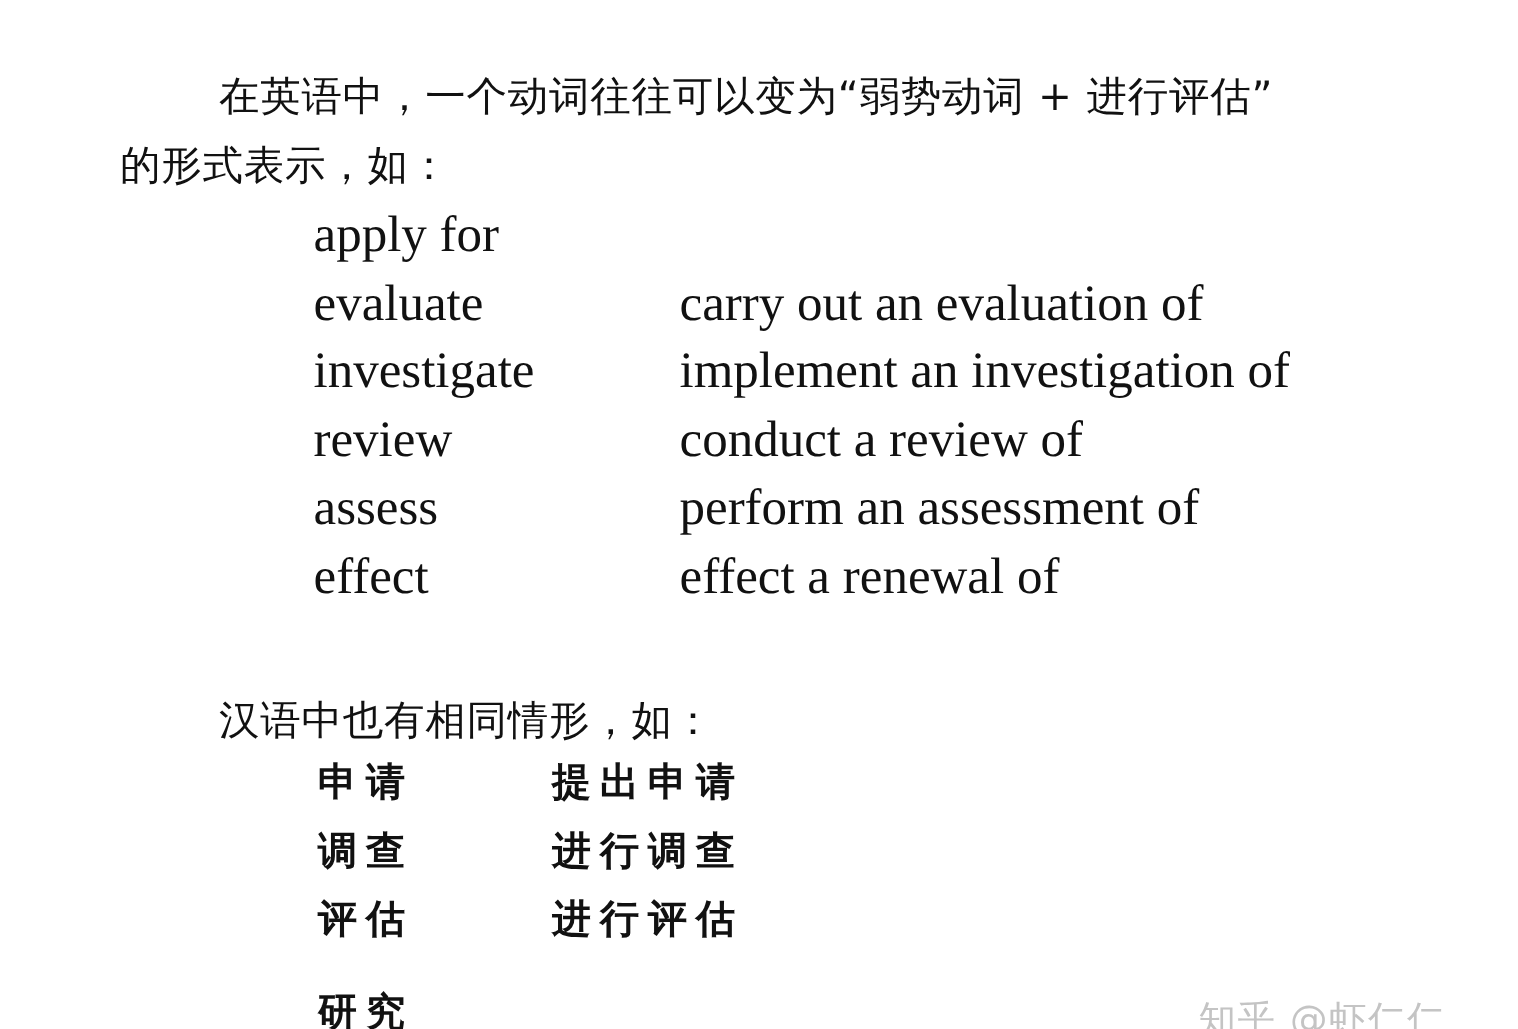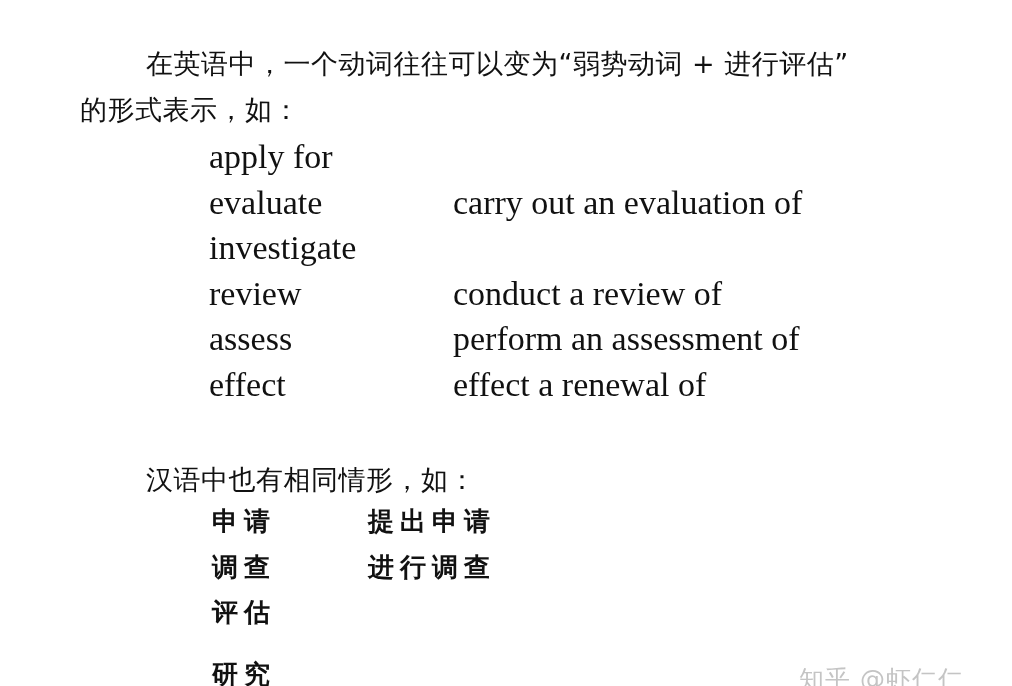--- a/index.html
+++ b/index.html
@@ -77,20 +77,21 @@
   <div>
     <div class="en-row" style="top:138px;">
       <span class="en-cell en-left">apply for</span>
     </div>
     <div class="en-row" style="top:184px;">
       <span class="en-cell en-left">evaluate</span>
       <span class="en-cell en-right">carry out an evaluation of</span>
     </div>
     <div class="en-row" style="top:229px;">
       <span class="en-cell en-left">investigate</span>
+      <span class="en-cell en-right">implement an investigation of</span>
     </div>
     <div class="en-row" style="top:275px;">
       <span class="en-cell en-left">review</span>
       <span class="en-cell en-right">conduct a review of</span>
     </div>
     <div class="en-row" style="top:320px;">
       <span class="en-cell en-left">assess</span>
       <span class="en-cell en-right">perform an assessment of</span>
     </div>
     <div class="en-row" style="top:366px;">
@@ -105,20 +106,21 @@
     <div class="cn-row" style="top:504px;">
       <span class="cn-cell cn-left">申请</span>
       <span class="cn-cell cn-right">提出申请</span>
     </div>
     <div class="cn-row" style="top:550px;">
       <span class="cn-cell cn-left">调查</span>
       <span class="cn-cell cn-right">进行调查</span>
     </div>
     <div class="cn-row" style="top:595px;">
       <span class="cn-cell cn-left">评估</span>
+      <span class="cn-cell cn-right">进行评估</span>
     </div>
     <div class="cn-row" style="top:641px;margin-top:16px;">
       <span class="cn-cell cn-left">研究</span>
     </div>
   </div>
 
   <div class="watermark">知乎 @虾仁仁</div>
 </div>
 
 </body></html>

